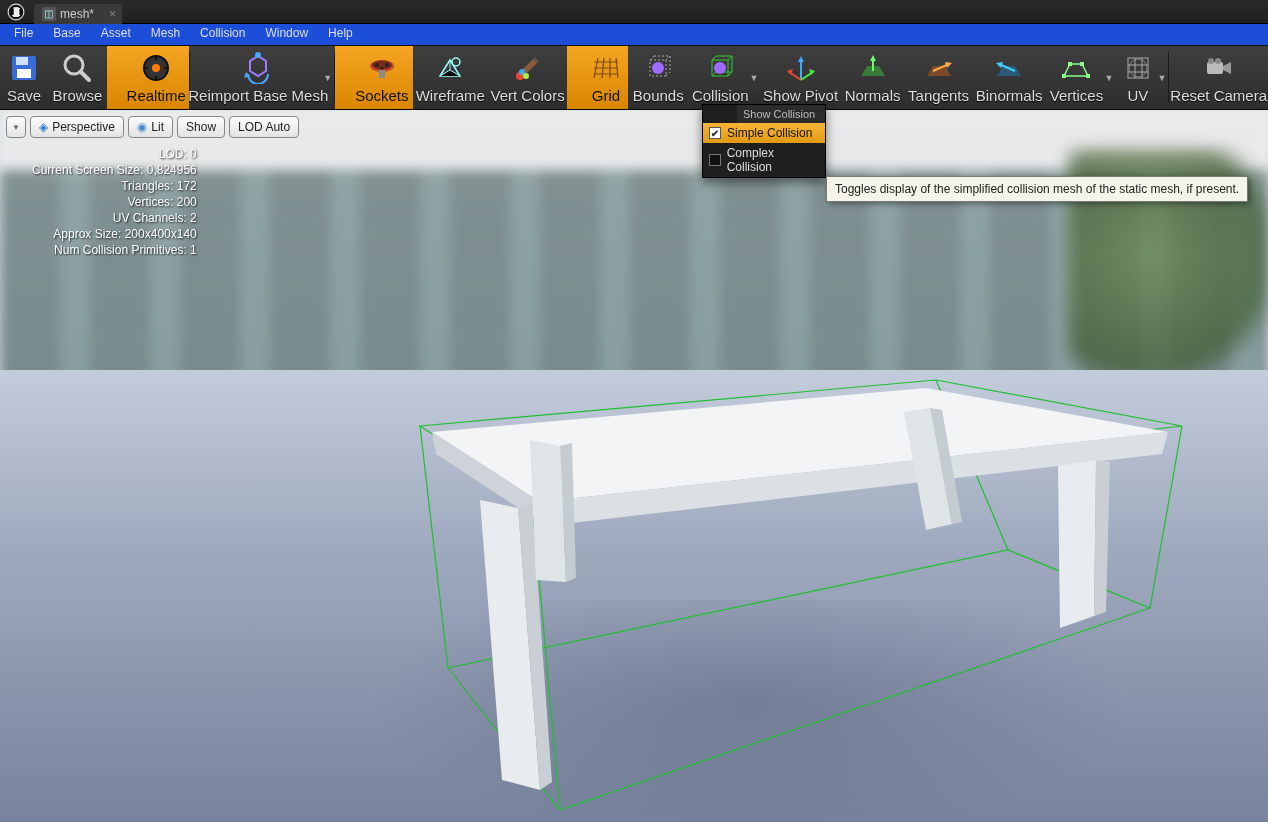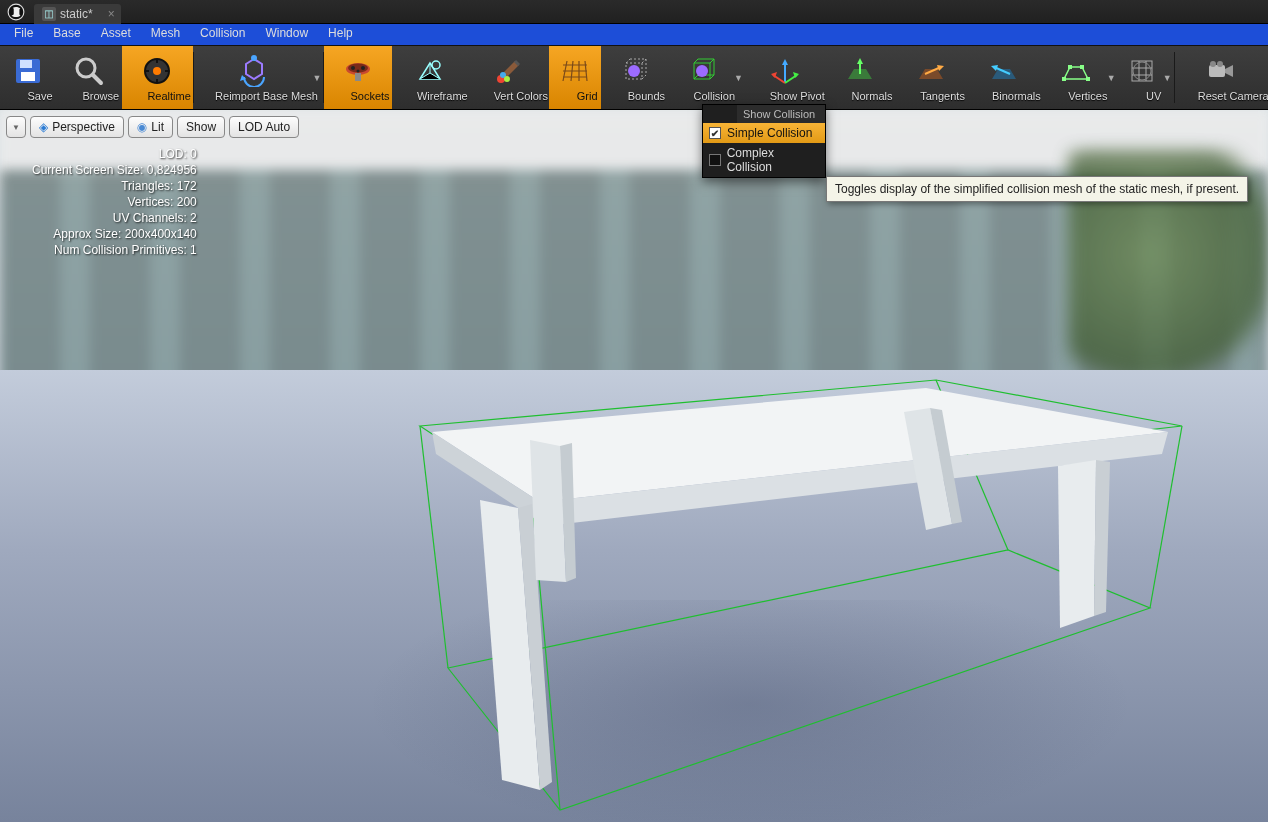--- a/index.html
+++ b/index.html
@@ -14,23 +14,23 @@
 .titlebar .tab .close { position:absolute; right:6px; top:3px; color:#888; font-size:12px; }
 
 
 .menubar { height:22px; background:#1d4ed8; display:flex; align-items:flex-start; padding:0 4px; border-bottom:1px solid #111; }
 .menubar .menuitem { color:#ddd; padding:2px 10px; cursor:default; }
 
 
 .toolbar { height:64px; background:linear-gradient(#3e3e3e,#2e2e2e); display:flex; align-items:stretch; border-bottom:1px solid #000; }
 .toolbtn { display:flex; flex-direction:column; align-items:center; justify-content:center; padding:2px 8px 2px; color:#ddd; cursor:default; position:relative; min-width:48px; }
 .toolbtn .ico { width:34px; height:34px; margin-bottom:2px; display:flex; align-items:center; justify-content:center; }
-.toolbtn.active { background:linear-gradient(#f6a623,#d98500); color:#222; text-shadow:0 1px 0 rgba(255,255,255,.3); }
+.toolbtn.active { background:linear-gradient(#f6a623,#d98500); color:#222; text-shadow:0 1px 0 rgba(255,255,255,.3);padding-left:24px; }
 .toolbtn.active .lbl { color:#111; }
-.toolbtn .lbl { font-size:11px; white-space:nowrap; text-shadow:0 1px 1px #000;margin-left:24px; }
+.toolbtn .lbl { font-size:15px; white-space:nowrap; text-shadow:0 1px 1px #000; }
 .toolbtn.active .lbl { text-shadow:none; }
 .toolbtn .chev { position:absolute; right:2px; top:50%; transform:translateY(-50%); color:#aaa; font-size:9px; }
 .toolbtn.wchev { padding-right:16px; }
 .toolbar .sep { width:1px; background:#1a1a1a; margin:6px 0; }
 
 
 .ico svg { width:32px; height:32px; }
 
 
 .viewport { position:absolute; left:0; right:0; top:110px; bottom:0; background:linear-gradient(180deg,#d8dfe2 0%, #cfd6de 35%, #aab5c7 60%, #8d9ab1 100%); overflow:hidden; }
@@ -71,21 +71,21 @@
 
 <div class="titlebar">
   <div class="logo">
     <svg viewBox="0 0 32 32">
         <circle cx="16" cy="16" r="14" fill="#111" stroke="#ddd" stroke-width="2"></circle>
         <path d="M8 22c2 2 5 3 8 3s6-1 8-3c-1 0-2-1-2-3v-7c0-1 1-2 2-2-2-2-5-3-8-3-2 0-4 1-6 2 1 0 2 1 2 2v8c0 2-2 3-4 3z" fill="#eee"></path>
       </svg>
   </div>
   <div class="tab">
     <span class="tabicon">◫</span>
-    <span>static*</span>
+    <span>mesh*</span>
     <span class="close">×</span>
   </div>
 </div>
 
 <div class="menubar">
   <div class="menuitem">File</div>
   <div class="menuitem">Base</div>
   <div class="menuitem">Asset</div>
   <div class="menuitem">Mesh</div>
   <div class="menuitem">Collision</div>

